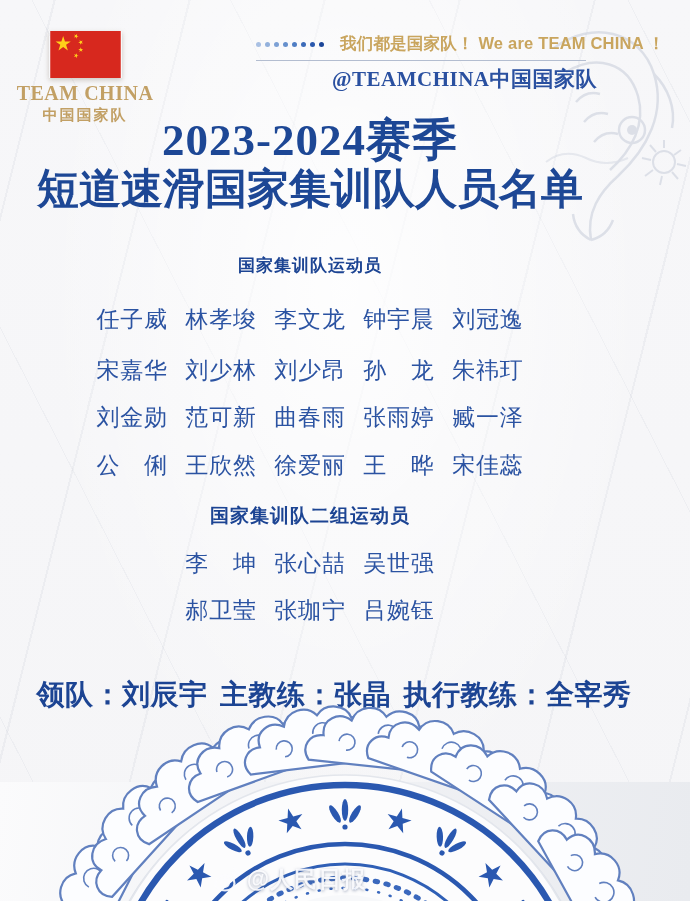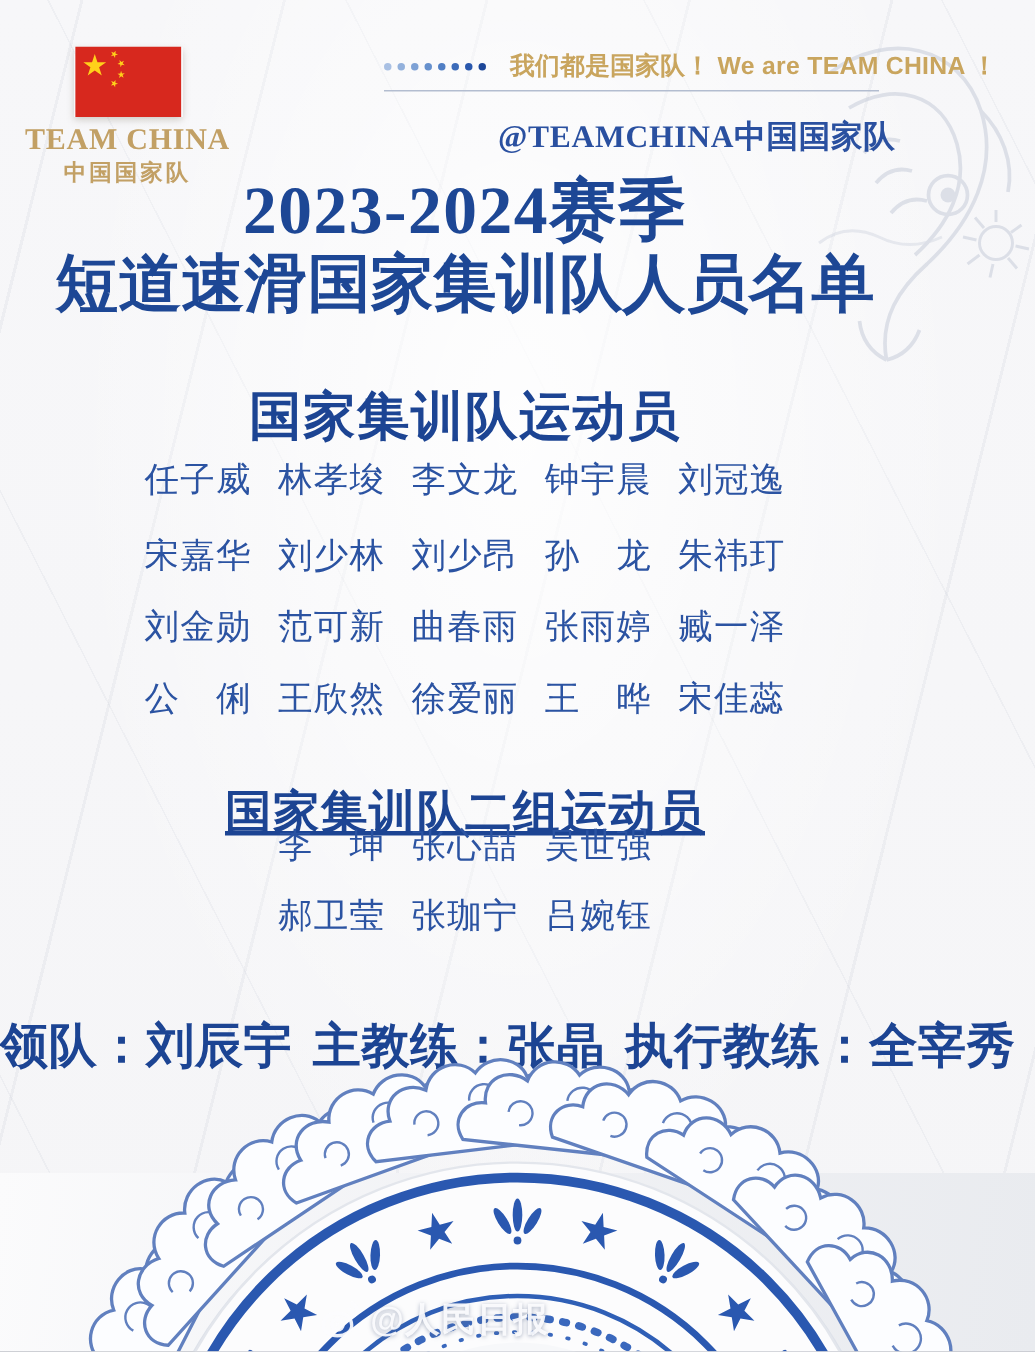--- a/index.html
+++ b/index.html
@@ -25,34 +25,34 @@
   .team-cn{margin-top:1px;font-family:Liberation Serif, serif;
     font-weight:bold;font-size:15px;letter-spacing:2px;color:#c2a065;}
   
   .tophead{position:absolute;left:256px;top:34px;width:340px;}
   .slogan-row{display:flex;align-items:center;height:20px;}
   .dots{display:flex;align-items:center;margin-right:12px;}
   .dots i{display:block;width:5px;height:5px;border-radius:50%;margin-right:4px;}
   .slogan{font-family:"Liberation Sans","DejaVu Sans",sans-serif;font-weight:bold;
     font-size:16.5px;color:#c9a55e;white-space:nowrap;letter-spacing:.2px;}
   .divider{margin-top:6px;width:330px;height:1px;background:#b3bdd0;}
-  .handle{margin-top:16px;margin-left:76px;width:260px;text-align:center;
+  .handle{margin-top:4px;margin-left:76px;width:260px;text-align:center;
     font-weight:600;font-size:21px;color:#2a50a0;letter-spacing:.5px;white-space:nowrap;}
   
   .koi{position:absolute;left:536px;top:12px;opacity:.55;}
   
   .cline{position:absolute;left:0;width:620px;text-align:center;white-space:nowrap;}
   .title1{top:110px;font-size:45px;font-weight:bold;color:#1d4795;letter-spacing:1px;}
   .title2{top:161px;font-size:42px;font-weight:bold;color:#1d4795;letter-spacing:0px;}
-  .heading{font-size:35px;font-weight:bold;color:#1c4493;letter-spacing:1px;}
-  .h1{top:254px;} .h2{top:521px;font-size:31px;text-decoration:underline;}
+  .heading{font-size:17px;font-weight:bold;color:#1c4493;letter-spacing:1px;}
+  .h1{top:254px;} .h2{top:503px;font-size:19px;}
   .names{font-size:23px;color:#2b53a2;word-spacing:11px;letter-spacing:.8px;}
   .r10{top:304px;} .r11{top:355px;} .r12{top:402px;} .r13{top:450px;}
   .r20{top:548px;} .r21{top:595px;}
-  .staff{top:676px;font-size:32px;font-weight:bold;color:#1c4493;word-spacing:5px;letter-spacing:.5px;}
+  .staff{top:676px;font-size:28px;font-weight:bold;color:#1c4493;word-spacing:5px;letter-spacing:.5px;padding-left:24px;}
   
   .plate{position:absolute;left:0;top:700px;}
   
   .watermark{position:absolute;left:0;top:864px;width:580px;display:flex;justify-content:center;
     align-items:center;gap:7px;color:rgba(252,252,254,.92);
     font-family:"Liberation Sans","DejaVu Sans",sans-serif;font-weight:bold;font-size:23px;
     text-shadow:0 1px 3px rgba(90,105,140,.5);letter-spacing:1px;}
 </style>
 </head>
 <body>

